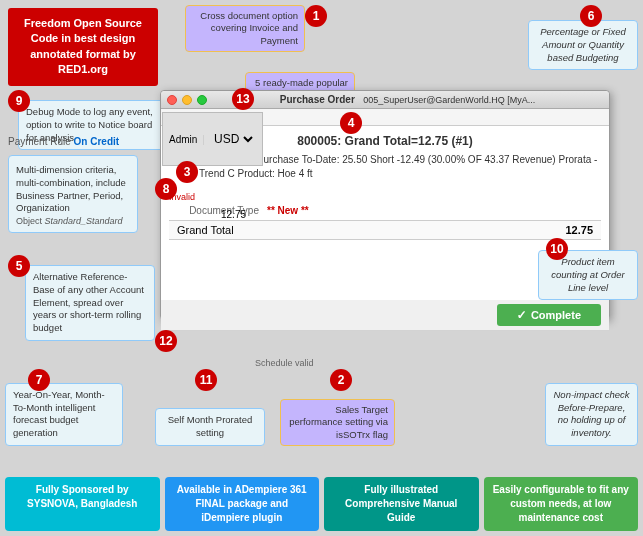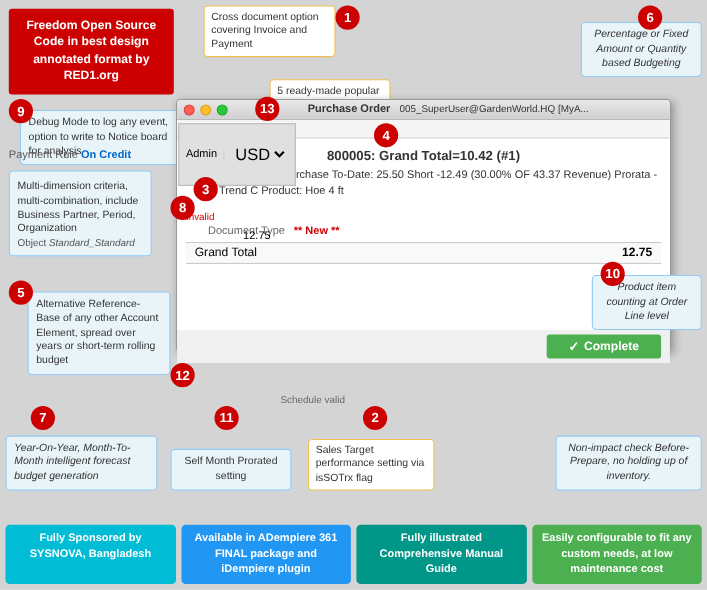--- a/index.html
+++ b/index.html
@@ -224,28 +224,28 @@
       border-radius: 4px;
       padding: 5px 7px;
       font-size: 9.5px;
       line-height: 1.35;
       color: #333;
     }
 
     
     .top-callout {
       position: absolute;
-      background: #ffffff;
+      background: #c4b5fd;
       border: 1px solid #f0c050;
       border-radius: 4px;
       padding: 4px 6px;
       font-size: 9.5px;
       line-height: 1.3;
       color: #333;
-      text-align: left;
+      text-align: right;
     }
 
     .right-callout {
       position: absolute;
       background: #e8f4f8;
       border: 1px solid #90caf9;
       border-radius: 4px;
       padding: 5px 7px;
       font-size: 9.5px;
       line-height: 1.35;
@@ -305,21 +305,21 @@
 
   <div class="right-callout" style="top:20px;right:5px;width:110px;">Percentage or Fixed Amount or Quantity based Budgeting</div>
 
   <div class="annotation-bubble" style="top:88px;left:232px;">13</div>
 
   <div class="top-callout" style="top:72px;left:245px;width:110px;">5 ready-made popular forecast Trends</div>
 
   <div style="position:absolute;top:112px;left:162px;background:#e0e0e0;border:1px solid #bbb;padding:18px 6px;font-size:10px;display:flex;align-items:center;gap:5px;z-index:10;">
     <span>Admin</span>
     <span style="color:#ccc;">|</span>
-    <select style="font-size:15px;border:none;background:transparent;">
+    <select style="font-size:12px;border:none;background:transparent;">
       <option>USD</option>
     </select>
   </div>
 
   <div class="annotation-bubble" style="top:112px;left:340px;">4</div>
 
   <div class="app-window">
 
     <div class="app-titlebar">
       <span class="traffic-light tl-red"></span>
@@ -332,21 +332,21 @@
     </div>
 
     <div class="menu-bar">
       <span>File</span>
     </div>
 
     <div class="app-content">
 
       <div style="position:absolute;left:8px;top:15px;width:20px;height:20px;background:#cc0000;clip-path:polygon(30% 0%,70% 0%,100% 30%,100% 70%,70% 100%,30% 100%,0% 70%,0% 30%);z-index:5;"></div>
 
-      <div class="order-header">800005: Grand Total=10.42 (#1)</div>
+      <div class="order-header">800005: Grand Total=12.75 (#1)</div>
 
       <div class="debug-log">- Debug Log Purchase To-Date: 25.50 Short -12.49 (30.00% OF 43.37 Revenue) Prorata - Trend C Product: Hoe 4 ft</div>
 
       <div class="annotation-bubble" style="position:absolute;top:35px;left:15px;">3</div>
 
       <div style="position:absolute;bottom:60px;left:0;right:0;padding:0 8px;">
         <div style="color:#cc0000;font-size:9px;margin-bottom:3px;">Invalid</div>
 
         <div class="form-row">
           <span class="form-label">Document Type</span>
@@ -368,31 +368,31 @@
   </div>
 
   <div class="annotation-bubble" style="top:238px;right:75px;">10</div>
 
   <div class="right-callout" style="top:250px;right:5px;width:100px;">Product item counting at Order Line level</div>
 
   <div style="position:absolute;bottom:168px;left:255px;font-size:9px;color:#666;">Schedule valid</div>
 
   <div class="annotation-bubble" style="bottom:145px;left:28px;">7</div>
 
-  <div class="left-callout" style="bottom:90px;left:5px;width:138px;font-style:italic;">Year-On-Year, Month-To-Month intelligent forecast budget generation</div>
+  <div class="left-callout" style="bottom:90px;left:5px;width:118px;">Year-On-Year, Month-To-Month intelligent forecast budget generation</div>
 
   <div class="annotation-bubble" style="bottom:145px;left:195px;">11</div>
 
   <div class="left-callout" style="bottom:90px;left:155px;width:110px;text-align:center;">Self Month Prorated setting</div>
 
   <div class="annotation-bubble" style="bottom:145px;left:330px;">2</div>
 
   <div class="top-callout" style="bottom:90px;left:280px;width:115px;">Sales Target performance setting via isSOTrx flag</div>
 
-  <div class="right-callout" style="bottom:90px;right:5px;width:133px;">Non-impact check Before-Prepare, no holding up of inventory.</div>
+  <div class="right-callout" style="bottom:90px;right:5px;width:93px;">Non-impact check Before-Prepare, no holding up of inventory.</div>
 
   <div class="bottom-section">
     <div class="bottom-box bottom-box-cyan">Fully Sponsored by SYSNOVA, Bangladesh</div>
     <div class="bottom-box bottom-box-blue">Available in ADempiere 361 FINAL package and iDempiere plugin</div>
     <div class="bottom-box bottom-box-teal">Fully illustrated Comprehensive Manual Guide</div>
     <div class="bottom-box bottom-box-green">Easily configurable to fit any custom needs, at low maintenance cost</div>
   </div>
 
 </div>
 

